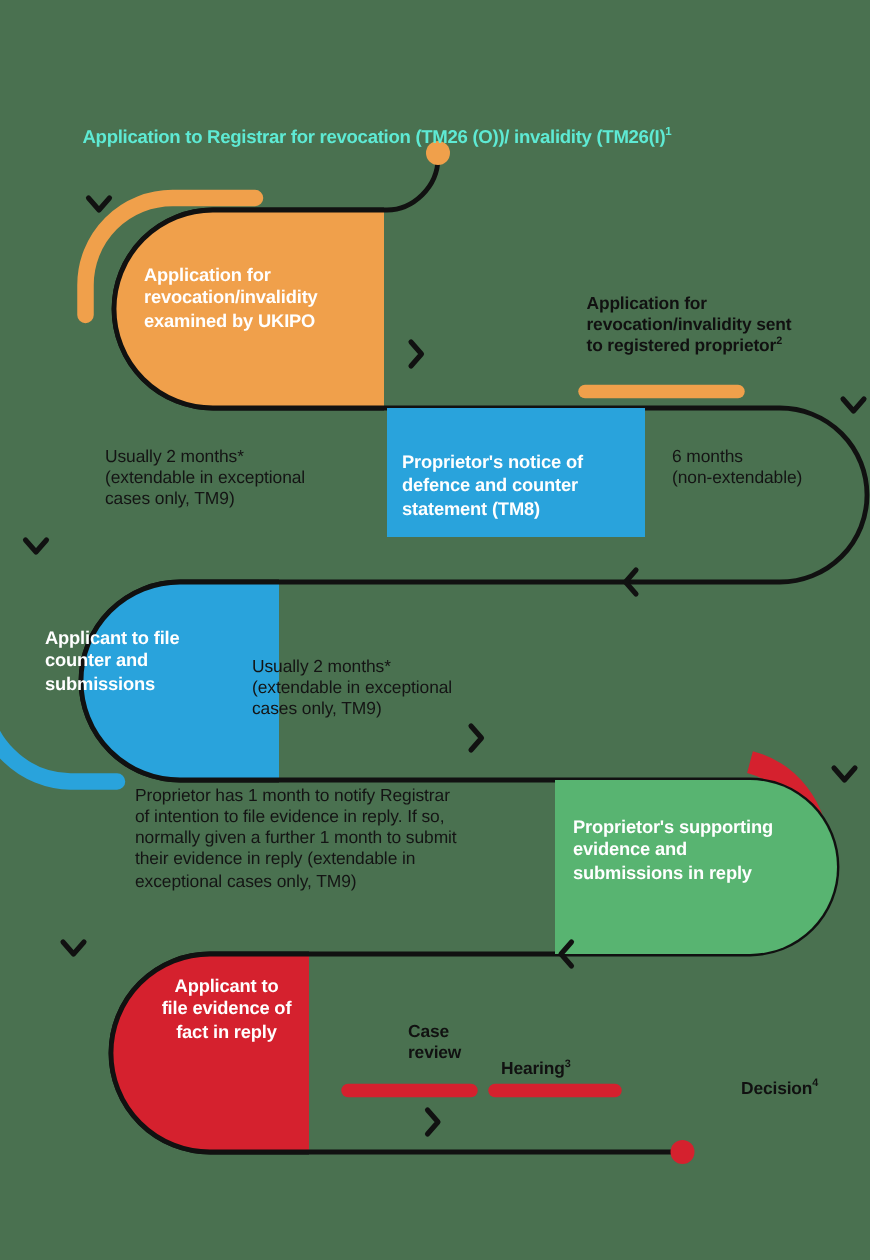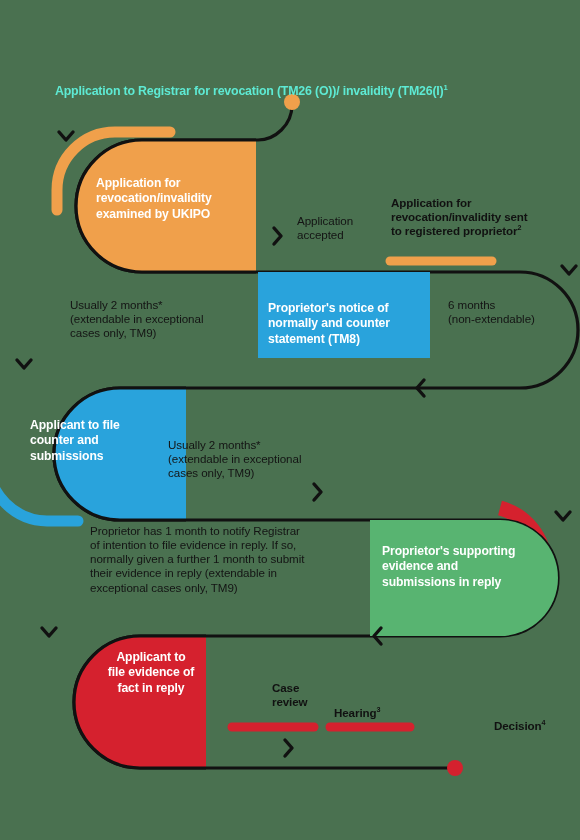--- a/index.html
+++ b/index.html
@@ -138,33 +138,31 @@
 
     <polyline points="285,740 292,748 285,756" fill="none" stroke="#111111" stroke-width="3.4" stroke-linecap="round" stroke-linejoin="round"></polyline>
   </svg>
 
   <div class="lbl title" style="left:55px; top:84px;"><span>Application to Registrar for revocation (TM26 (O))/ invalidity (TM26(I)</span><sup>1</sup></div>
 
   <div class="lbl boxlbl" style="left:96px; top:176px; width:156px;">Application for
 revocation/invalidity
 examined by UKIPO</div>
 
-  <div class="lbl note" style="left:297px; top:214px; width:86px;">Application
-accepted</div>
 
   <div class="lbl hdr" style="left:391px; top:196px; width:190px;"><span>Application for
 revocation/invalidity sent
 to registered proprietor</span><sup>2</sup></div>
 
   <div class="lbl note" style="left:70px; top:298px; width:184px;">Usually 2 months*
 (extendable in exceptional
 cases only, TM9)</div>
 
   <div class="lbl boxlbl" style="left:268px; top:301px; width:160px;">Proprietor's notice of
-normally and counter
+defence and counter
 statement (TM8)</div>
 
   <div class="lbl note" style="left:448px; top:298px; width:130px;">6 months
 (non-extendable)</div>
 
   <div class="lbl boxlbl" style="left:30px; top:418px; width:130px;">Applicant to file
 counter and
 submissions</div>
 
   <div class="lbl note" style="left:168px; top:438px; width:190px;">Usually 2 months*

